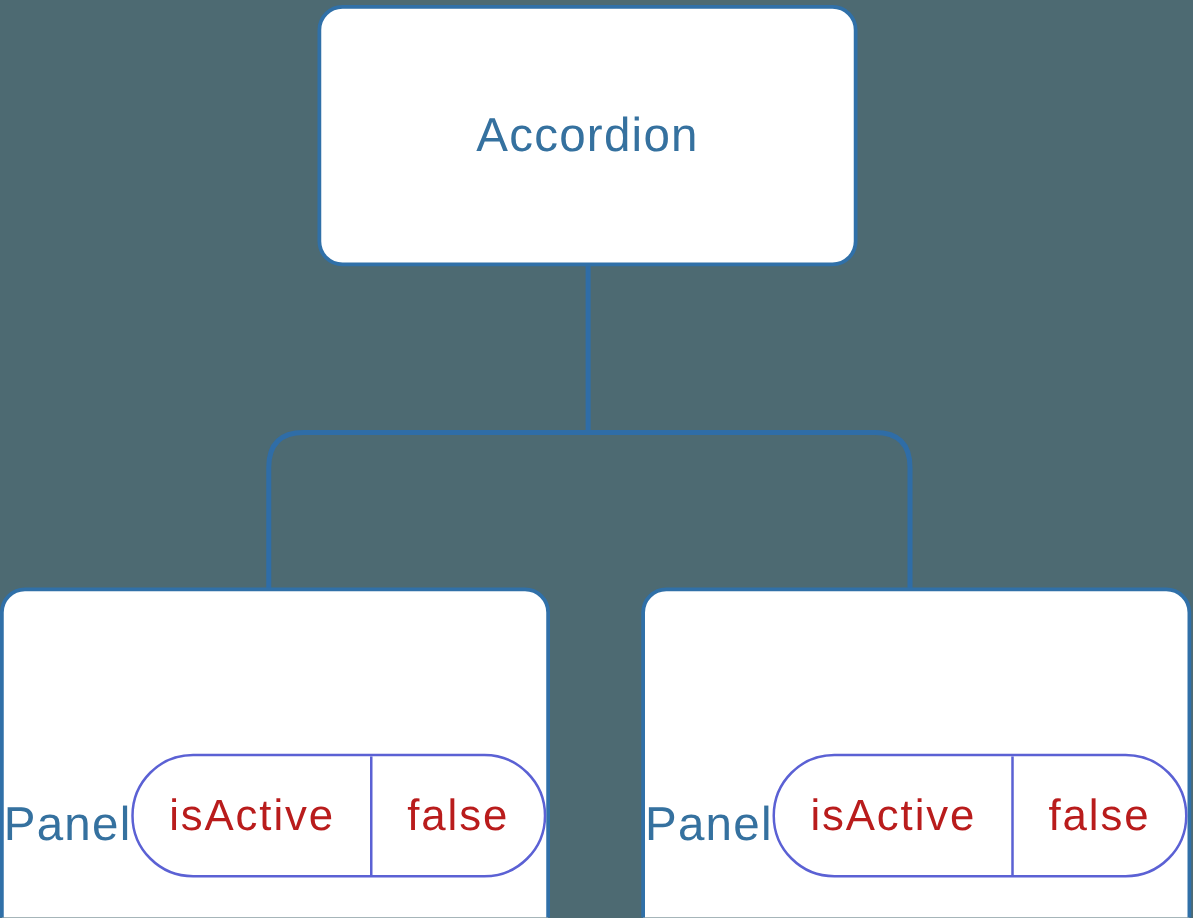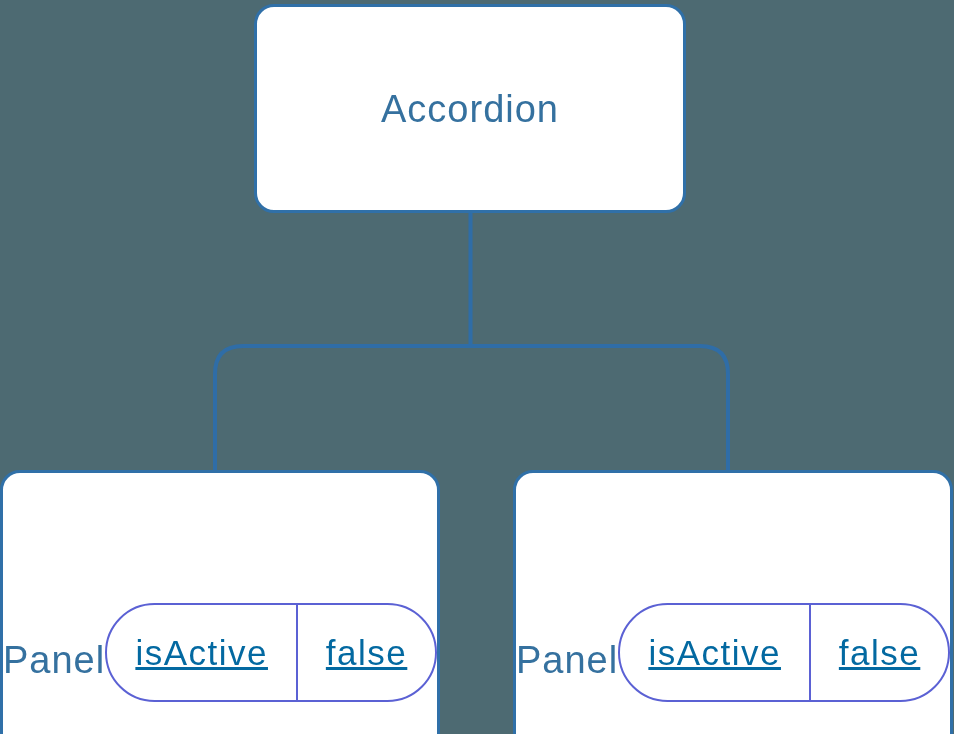--- a/index.html
+++ b/index.html
@@ -77,24 +77,23 @@
     overflow: hidden;
     background: #ffffff;
   }
   .pill-cell {
     display: flex;
     align-items: center;
     justify-content: center;
     font-size: 35px;
     font-weight: 500;
     letter-spacing: 1.5px;
-    color: #0369a1;
+    color: #b91c1c;
     line-height: 1;
     white-space: nowrap;
-    text-decoration: underline;
   }
   .pill-key {
     width: 58%;
     border-right: 2.5px solid #5b61d4;
   }
   .pill-value {
     width: 42%;
   }
 </style>
 </head>

